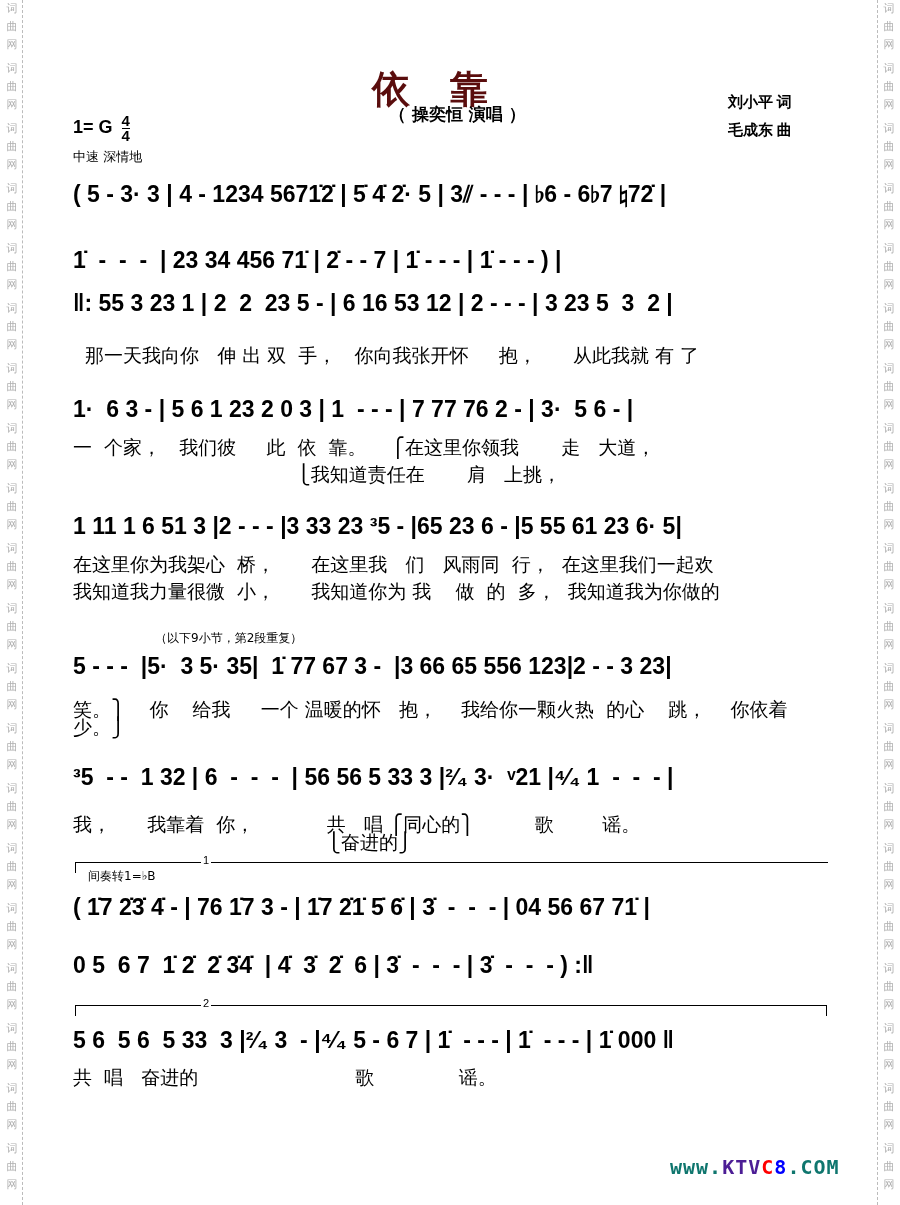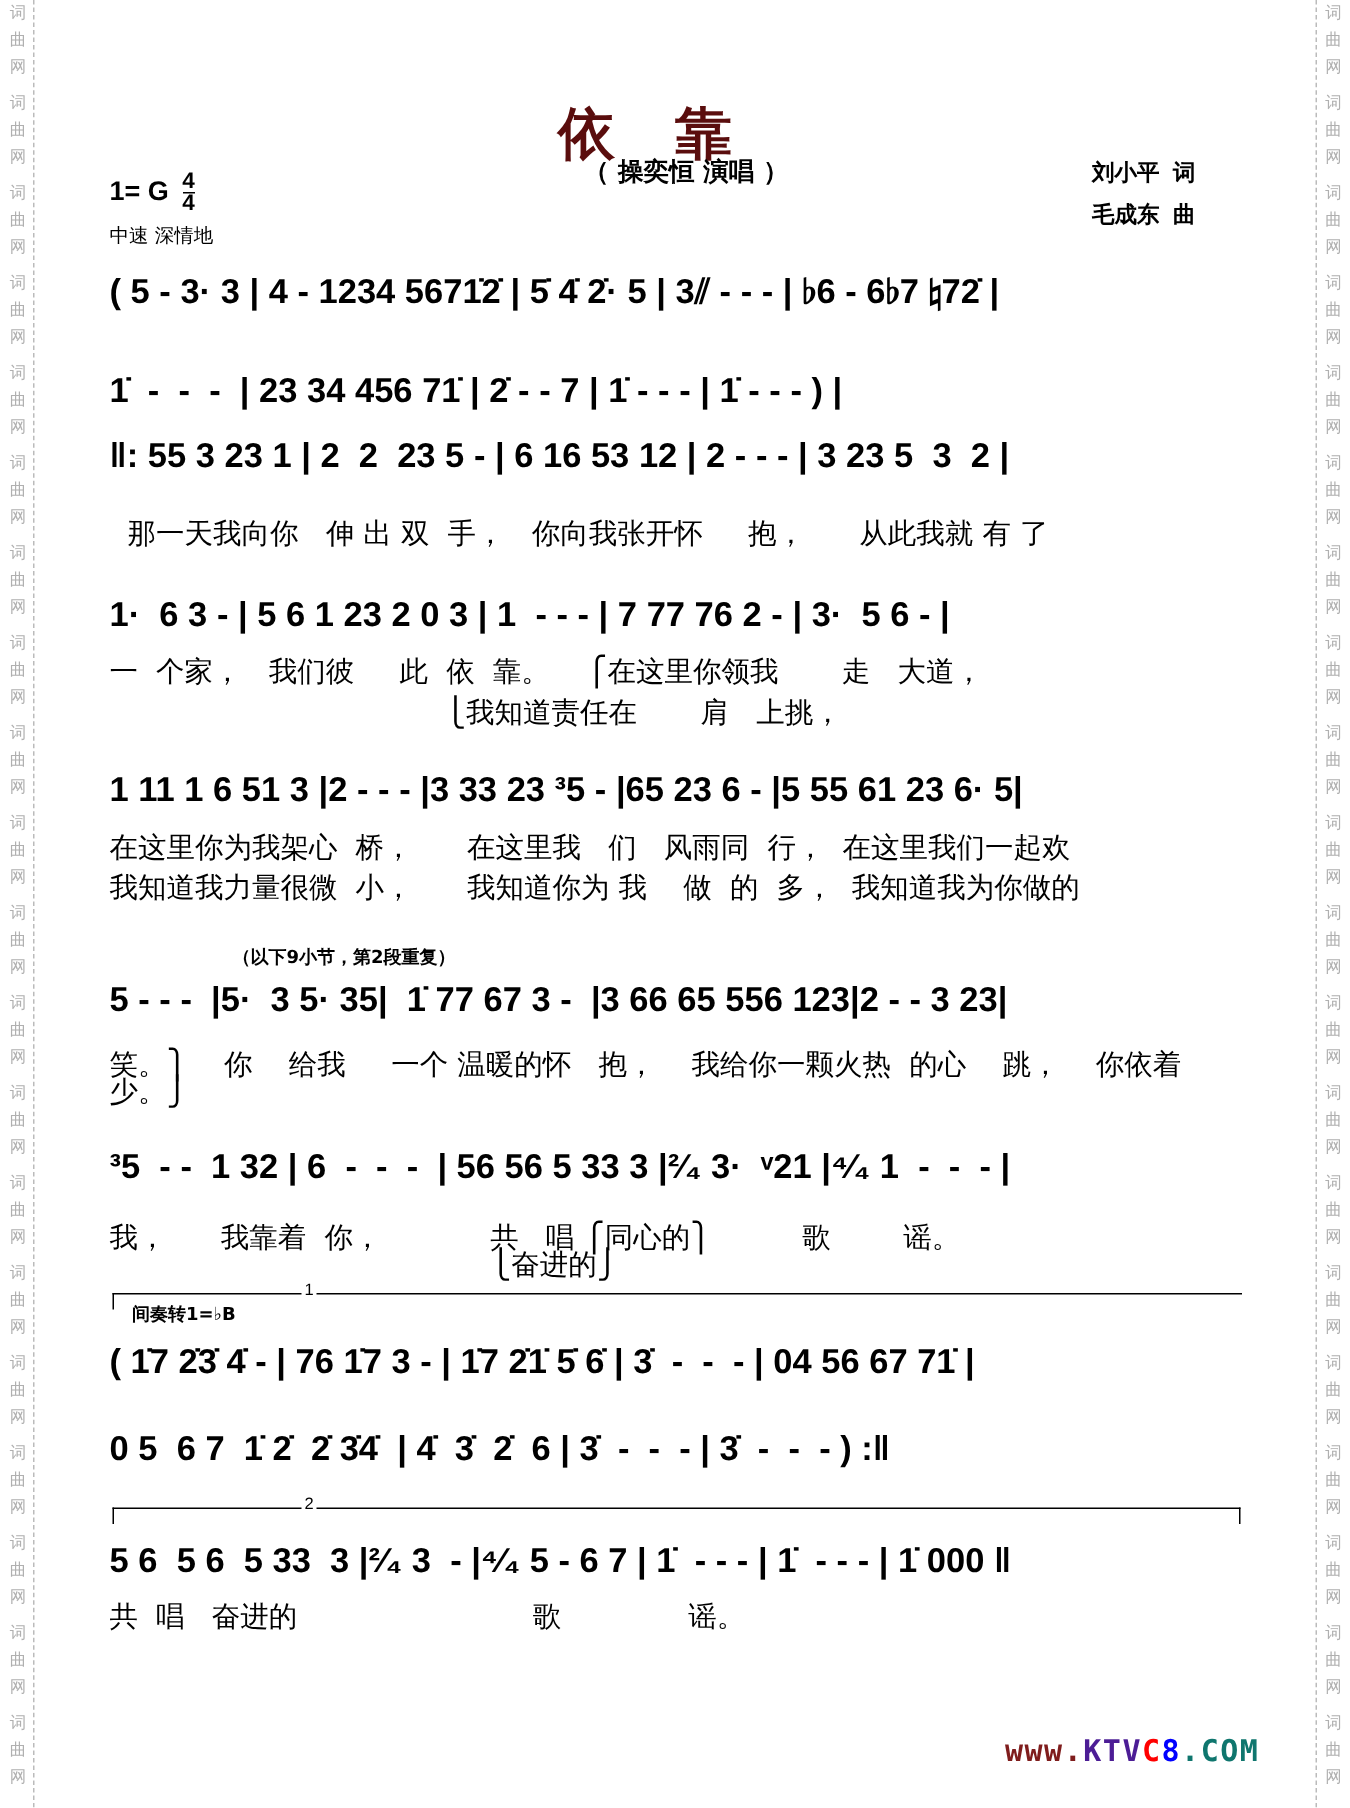--- a/index.html
+++ b/index.html
@@ -5,29 +5,29 @@
   html, body { margin:0; padding:0; }
   body { width:900px; height:1205px; background:#fff; position:relative; overflow:hidden;
          font-family:"DejaVu Sans", sans-serif; color:#000; }
   .wm { position:absolute; top:0; width:22px; height:1205px; }
   .wm.left { left:0; border-right:1px dashed #bbb; }
   .wm.right { right:0; border-left:1px dashed #bbb; }
   .wm .grp { font-family:"DejaVu Serif", serif; font-size:11px; color:#b0b0b0; text-align:center; line-height:18px; margin-bottom:6px; }
   .wm.left .grp { margin-left:2px; }
   .title { position:absolute; left:0; right:0; top:64px; text-align:center; font-size:38px; font-weight:bold; color:#5a0d0d; letter-spacing:40px; font-family:"DejaVu Sans", sans-serif; }
   .singer { position:absolute; left:360px; top:103px; font-size:17px; font-weight:bold;margin-left:29px; }
-  .credits { position:absolute; left:728px; top:103px; font-size:15px; font-weight:bold; line-height:28px; font-family:Liberation Mono, monospace; }
+  .credits { position:absolute; left:728px; top:88px; font-size:15px; font-weight:bold; line-height:28px; font-family:Liberation Serif, serif; }
   .key { position:absolute; left:73px; top:114px; font-size:18px; font-weight:bold; font-family:"Liberation Sans", sans-serif; }
   .frac { display:inline-block; vertical-align:middle; text-align:center; line-height:14px; font-size:15px; margin-left:4px; }
   .frac span { display:block; }
   .frac .top { border-bottom:1px solid #000; }
   .tempo { position:absolute; left:73px; top:148px; font-size:13px; font-weight:normal; }
   .line { position:absolute; left:73px; width:760px; font-family:"Liberation Sans", sans-serif; font-weight:bold; font-size:23px; white-space:pre; }
   .lyr { position:absolute; left:73px; width:760px; font-family:"DejaVu Serif", serif; font-size:19px; white-space:pre; }
-  .note-annot { position:absolute; font-size:12px; font-weight:bold; }
+  .note-annot { position:absolute; font-size:12px; font-weight:normal; }
   .volta { position:absolute; left:75px; height:10px; border-top:1.5px solid #000; border-left:1.5px solid #000; }
   .volta.end { border-right:1.5px solid #000; }
   .volta .num { position:absolute; top:-9px; font-size:11px; background:#fff; padding:0 2px; font-family:"Liberation Sans", sans-serif; }
   .site { position:absolute; left:670px; top:1155px; font-family:"DejaVu Sans Mono", monospace; font-size:20px; font-weight:bold; letter-spacing:1px; }
 </style>
 </head>
 <body>
 
 <div class="wm left" id="wmL">
     <div class="grp">词<br>曲<br>网</div>
@@ -121,14 +121,14 @@
 
 <div class="line" style="top:952px">0 5  6 7  1̇ 2̇  2̇ 3̇4̇  | 4̇  3̇  2̇  6 | 3̇  -  -  - | 3̇  -  -  - ) :‖</div>
 
 <div class="volta end" style="top:1005px;width:750px">
   <span class="num" style="left:125px">2</span>
 </div>
 <div class="line" style="top:1027px">5 6  5 6  5 33  3 |²⁄₄ 3  - |⁴⁄₄ 5 - 6 7 | 1̇  - - - | 1̇  - - - | 1̇ 000 ‖</div>
 <div class="lyr" style="top:1065px">共  唱   奋进的                          歌              谣。</div>
 
 <div class="site">
-  <span style="color:#7f1d1d">www.</span><span style="color:#4c1d95">KTV</span><span style="color:#f00">C</span><span style="color:#00f">8</span><span style="color:#0f766e">.COM</span>
+  <span style="color:#0f766e">www.</span><span style="color:#4c1d95">KTV</span><span style="color:#f00">C</span><span style="color:#00f">8</span><span style="color:#0f766e">.COM</span>
 </div>
 
 </body></html>

